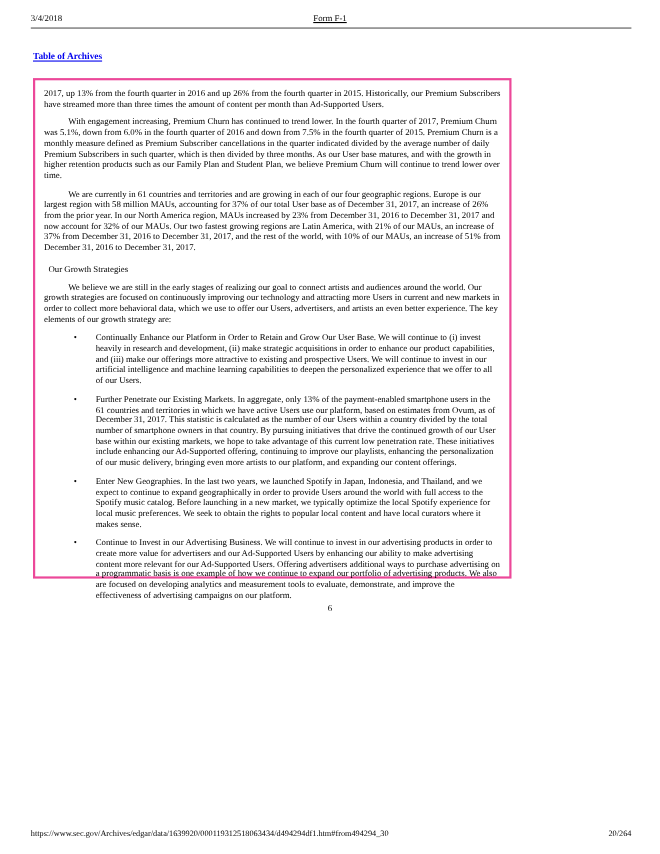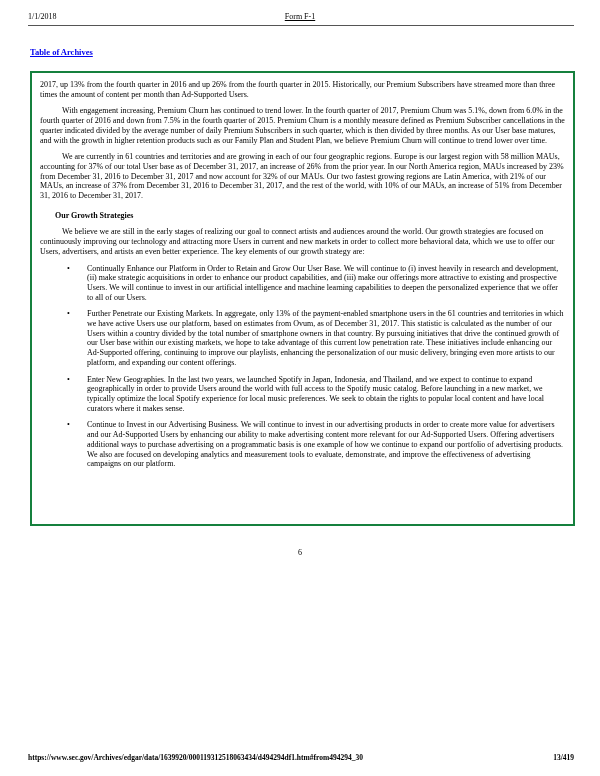--- a/index.html
+++ b/index.html
@@ -20,46 +20,45 @@
   .header-rule {
     position: absolute; top: 25px; left: 28px; right: 26px;
     border: none; border-top: 1px solid #555; height: 0;
   }
   .toc-link-wrap { position: absolute; top: 41px; left: 30px; }
   .toc-link {
     font-size: 8.5px; font-weight: bold;
     color: #0000EE; text-decoration: underline; cursor: pointer;
   }
   .content-box {
-    position: absolute; top: 71px; left: 30px; width: 545px; height: 455px;
-    border: 2px solid #15803d;
+    position: absolute; top: 71px; left: 30px; width: 435px; height: 455px;
+    border: 2px solid #ec4899;
     padding: 7px 8px 8px 8px;
     font-size: 8px; line-height: 9.7px;
   }
   .content-box p { text-indent: 22px; margin-bottom: 7px; text-align: left; }
   .content-box p.first { text-indent: 0; }
-  .section-heading { font-weight: bold; margin: 10px 0 7px 15px; font-size: 8px; }
+  .section-heading { font-weight: normal; margin: 10px 0 7px 4px; font-size: 8px; }
   .bullet-list { margin-top: 2px; }
   .bullet-item { display: flex; margin-bottom: 7px; padding-left: 27px; }
   .bullet-marker { width: 20px; flex: 0 0 20px; text-align: left; }
   .bullet-body { flex: 1; }
   .bullet-lead { }
   .page-number { position: absolute; top: 548px; left: 0; right: 0; text-align: center; font-size: 8px; }
   .print-footer {
     position: absolute; bottom: 14px; left: 28px; right: 26px;
     display: flex; justify-content: space-between;
     font-size: 7.5px;
-    font-weight: bold;
   }
 </style>
 </head>
 <body>
 
 <div class="print-header">
-  <span class="date">1/1/2018</span>
+  <span class="date">3/4/2018</span>
   <div class="doc-title">Form F-1</div>
 </div>
 <hr class="header-rule">
 
 <div class="toc-link-wrap">
   <a class="toc-link">Table of Archives</a>
 </div>
 
 <div class="content-box">
   <p class="first">2017, up 13% from the fourth quarter in 2016 and up 26% from the fourth quarter in 2015. Historically, our Premium Subscribers have streamed more than three times the amount of content per month than Ad-Supported Users.</p>
@@ -87,14 +86,14 @@
       <span class="bullet-marker">•</span>
       <span class="bullet-body"><span class="bullet-lead">Continue to Invest in our Advertising Business.</span><span> We will continue to invest in our advertising products in order to create more value for advertisers and our Ad-Supported Users by enhancing our ability to make advertising content more relevant for our Ad-Supported Users. Offering advertisers additional ways to purchase advertising on a programmatic basis is one example of how we continue to expand our portfolio of advertising products. We also are focused on developing analytics and measurement tools to evaluate, demonstrate, and improve the effectiveness of advertising campaigns on our platform.</span></span>
     </div>
   </div>
 </div>
 
 <div class="page-number">6</div>
 
 <div class="print-footer">
   <span>https://www.sec.gov/Archives/edgar/data/1639920/000119312518063434/d494294df1.htm#from494294_30</span>
-  <span>13/419</span>
+  <span>20/264</span>
 </div>
 
 </body></html>

